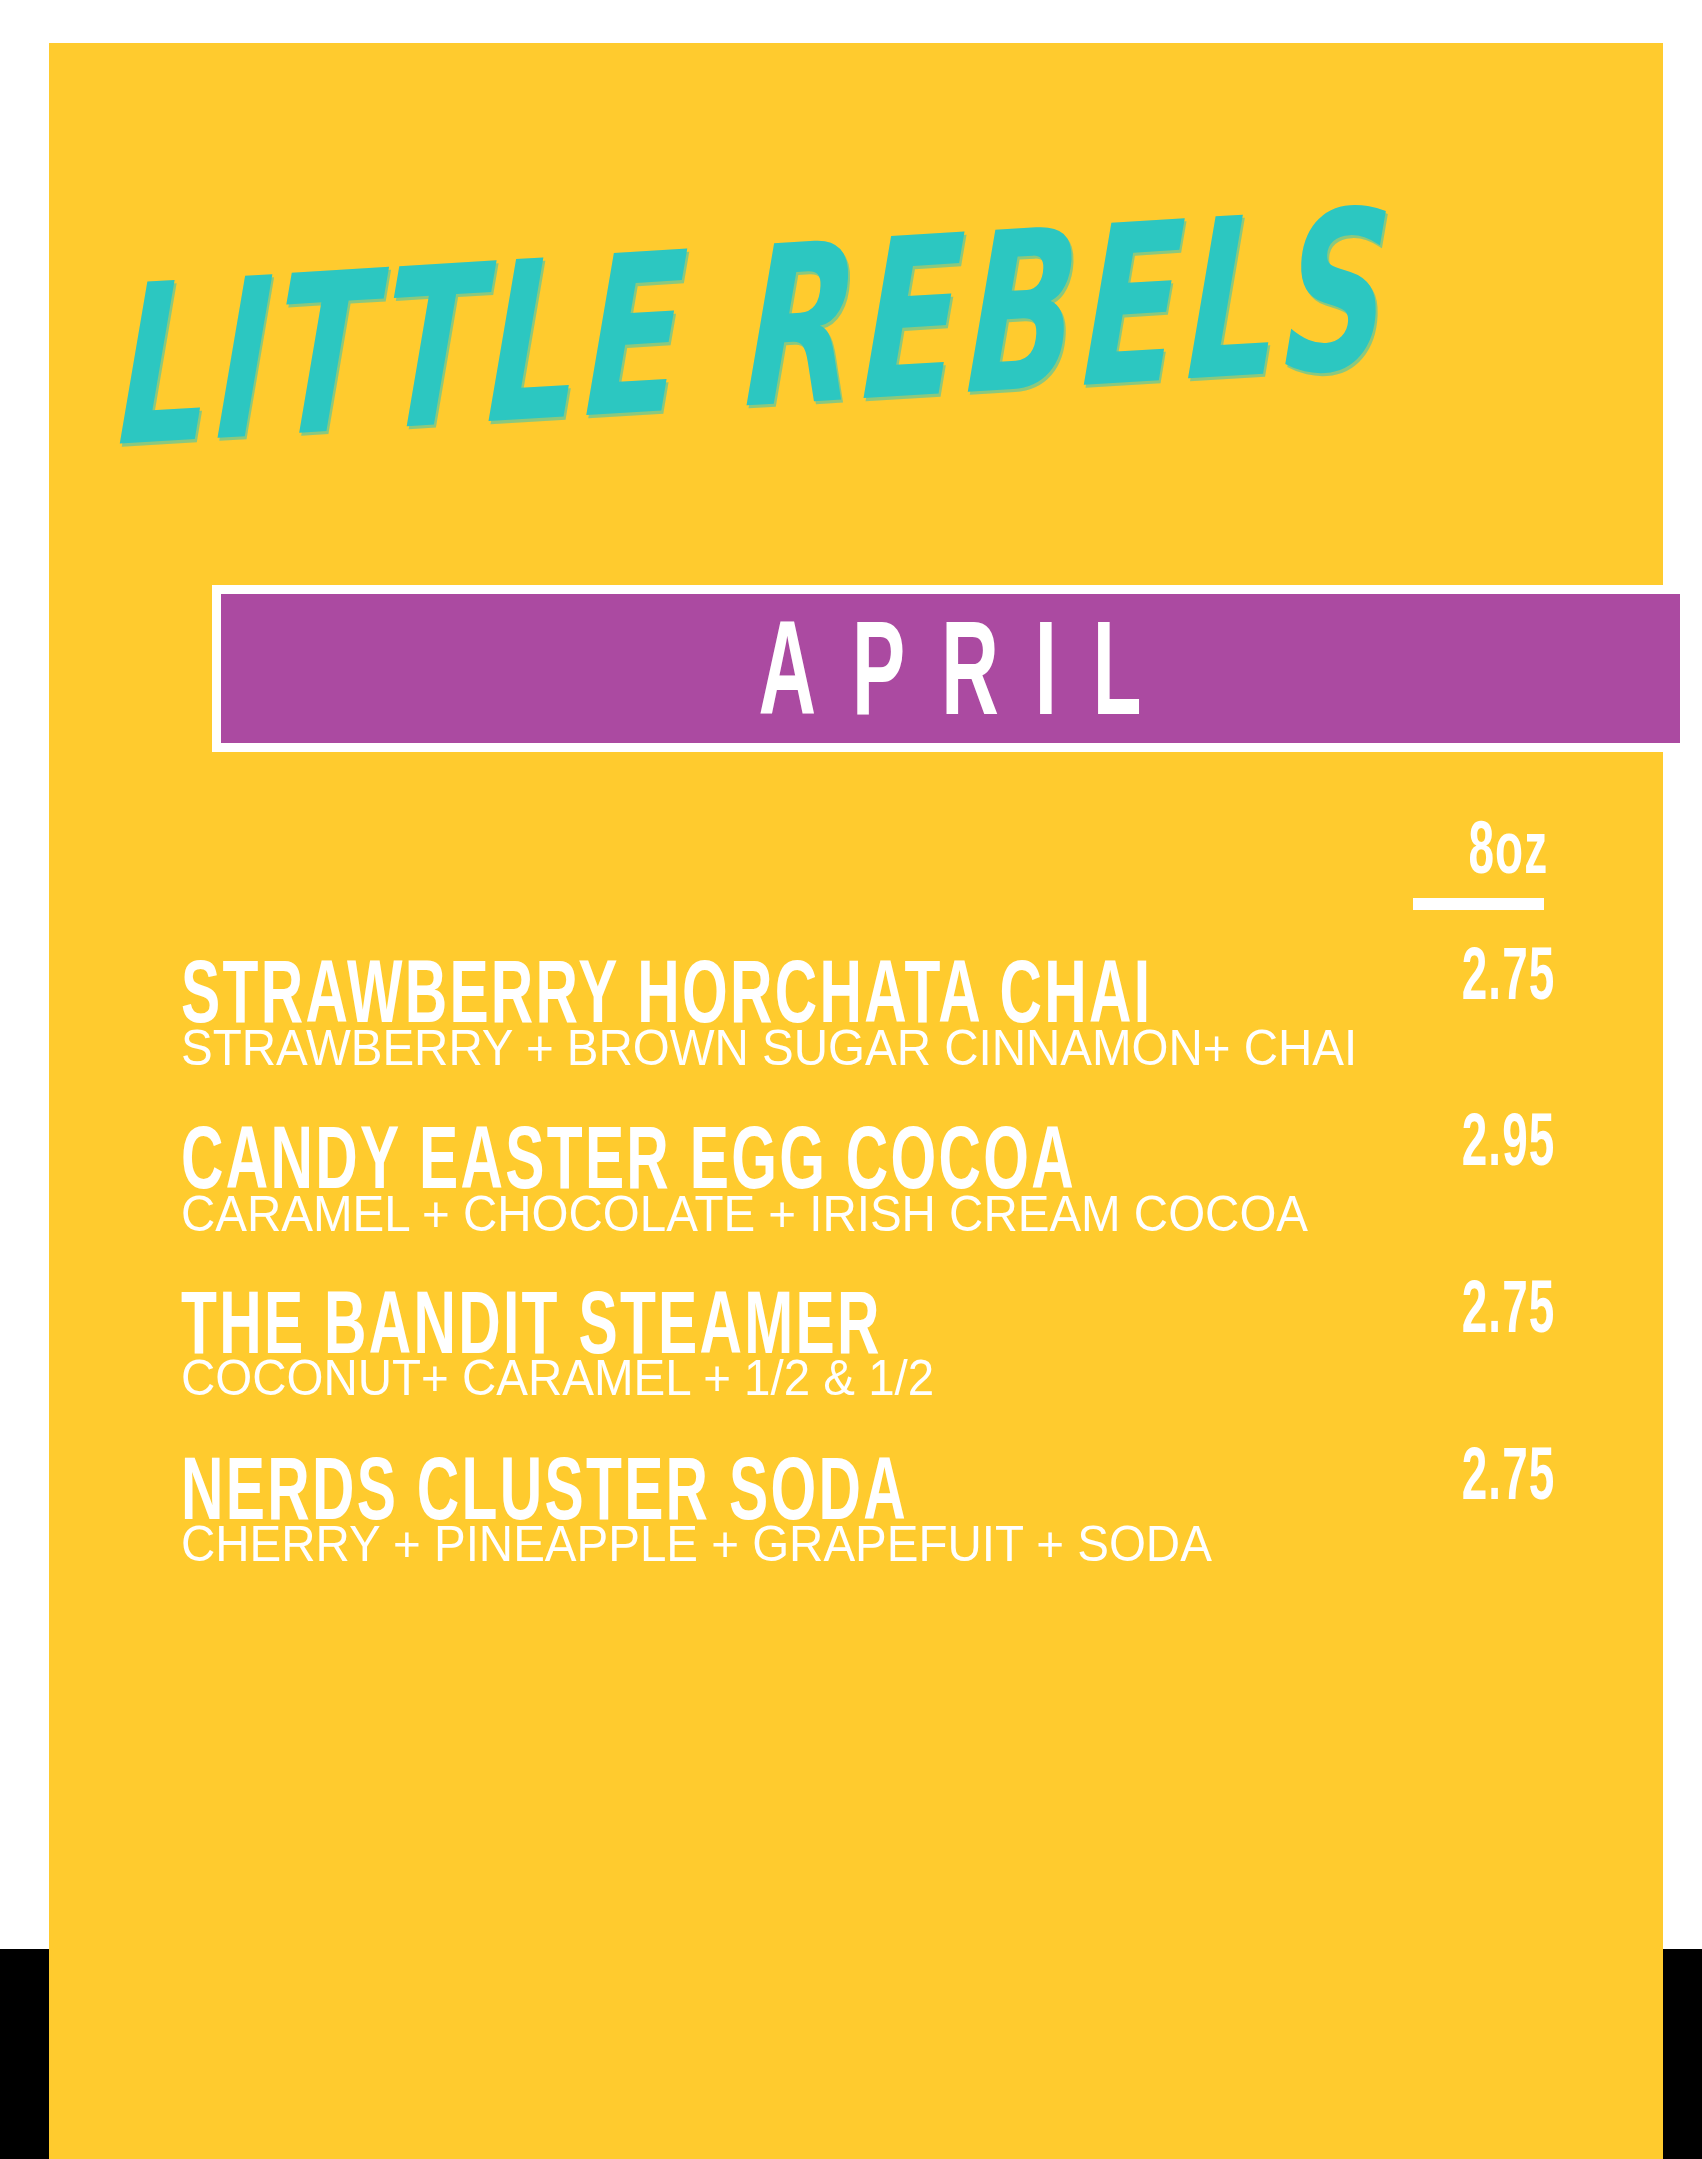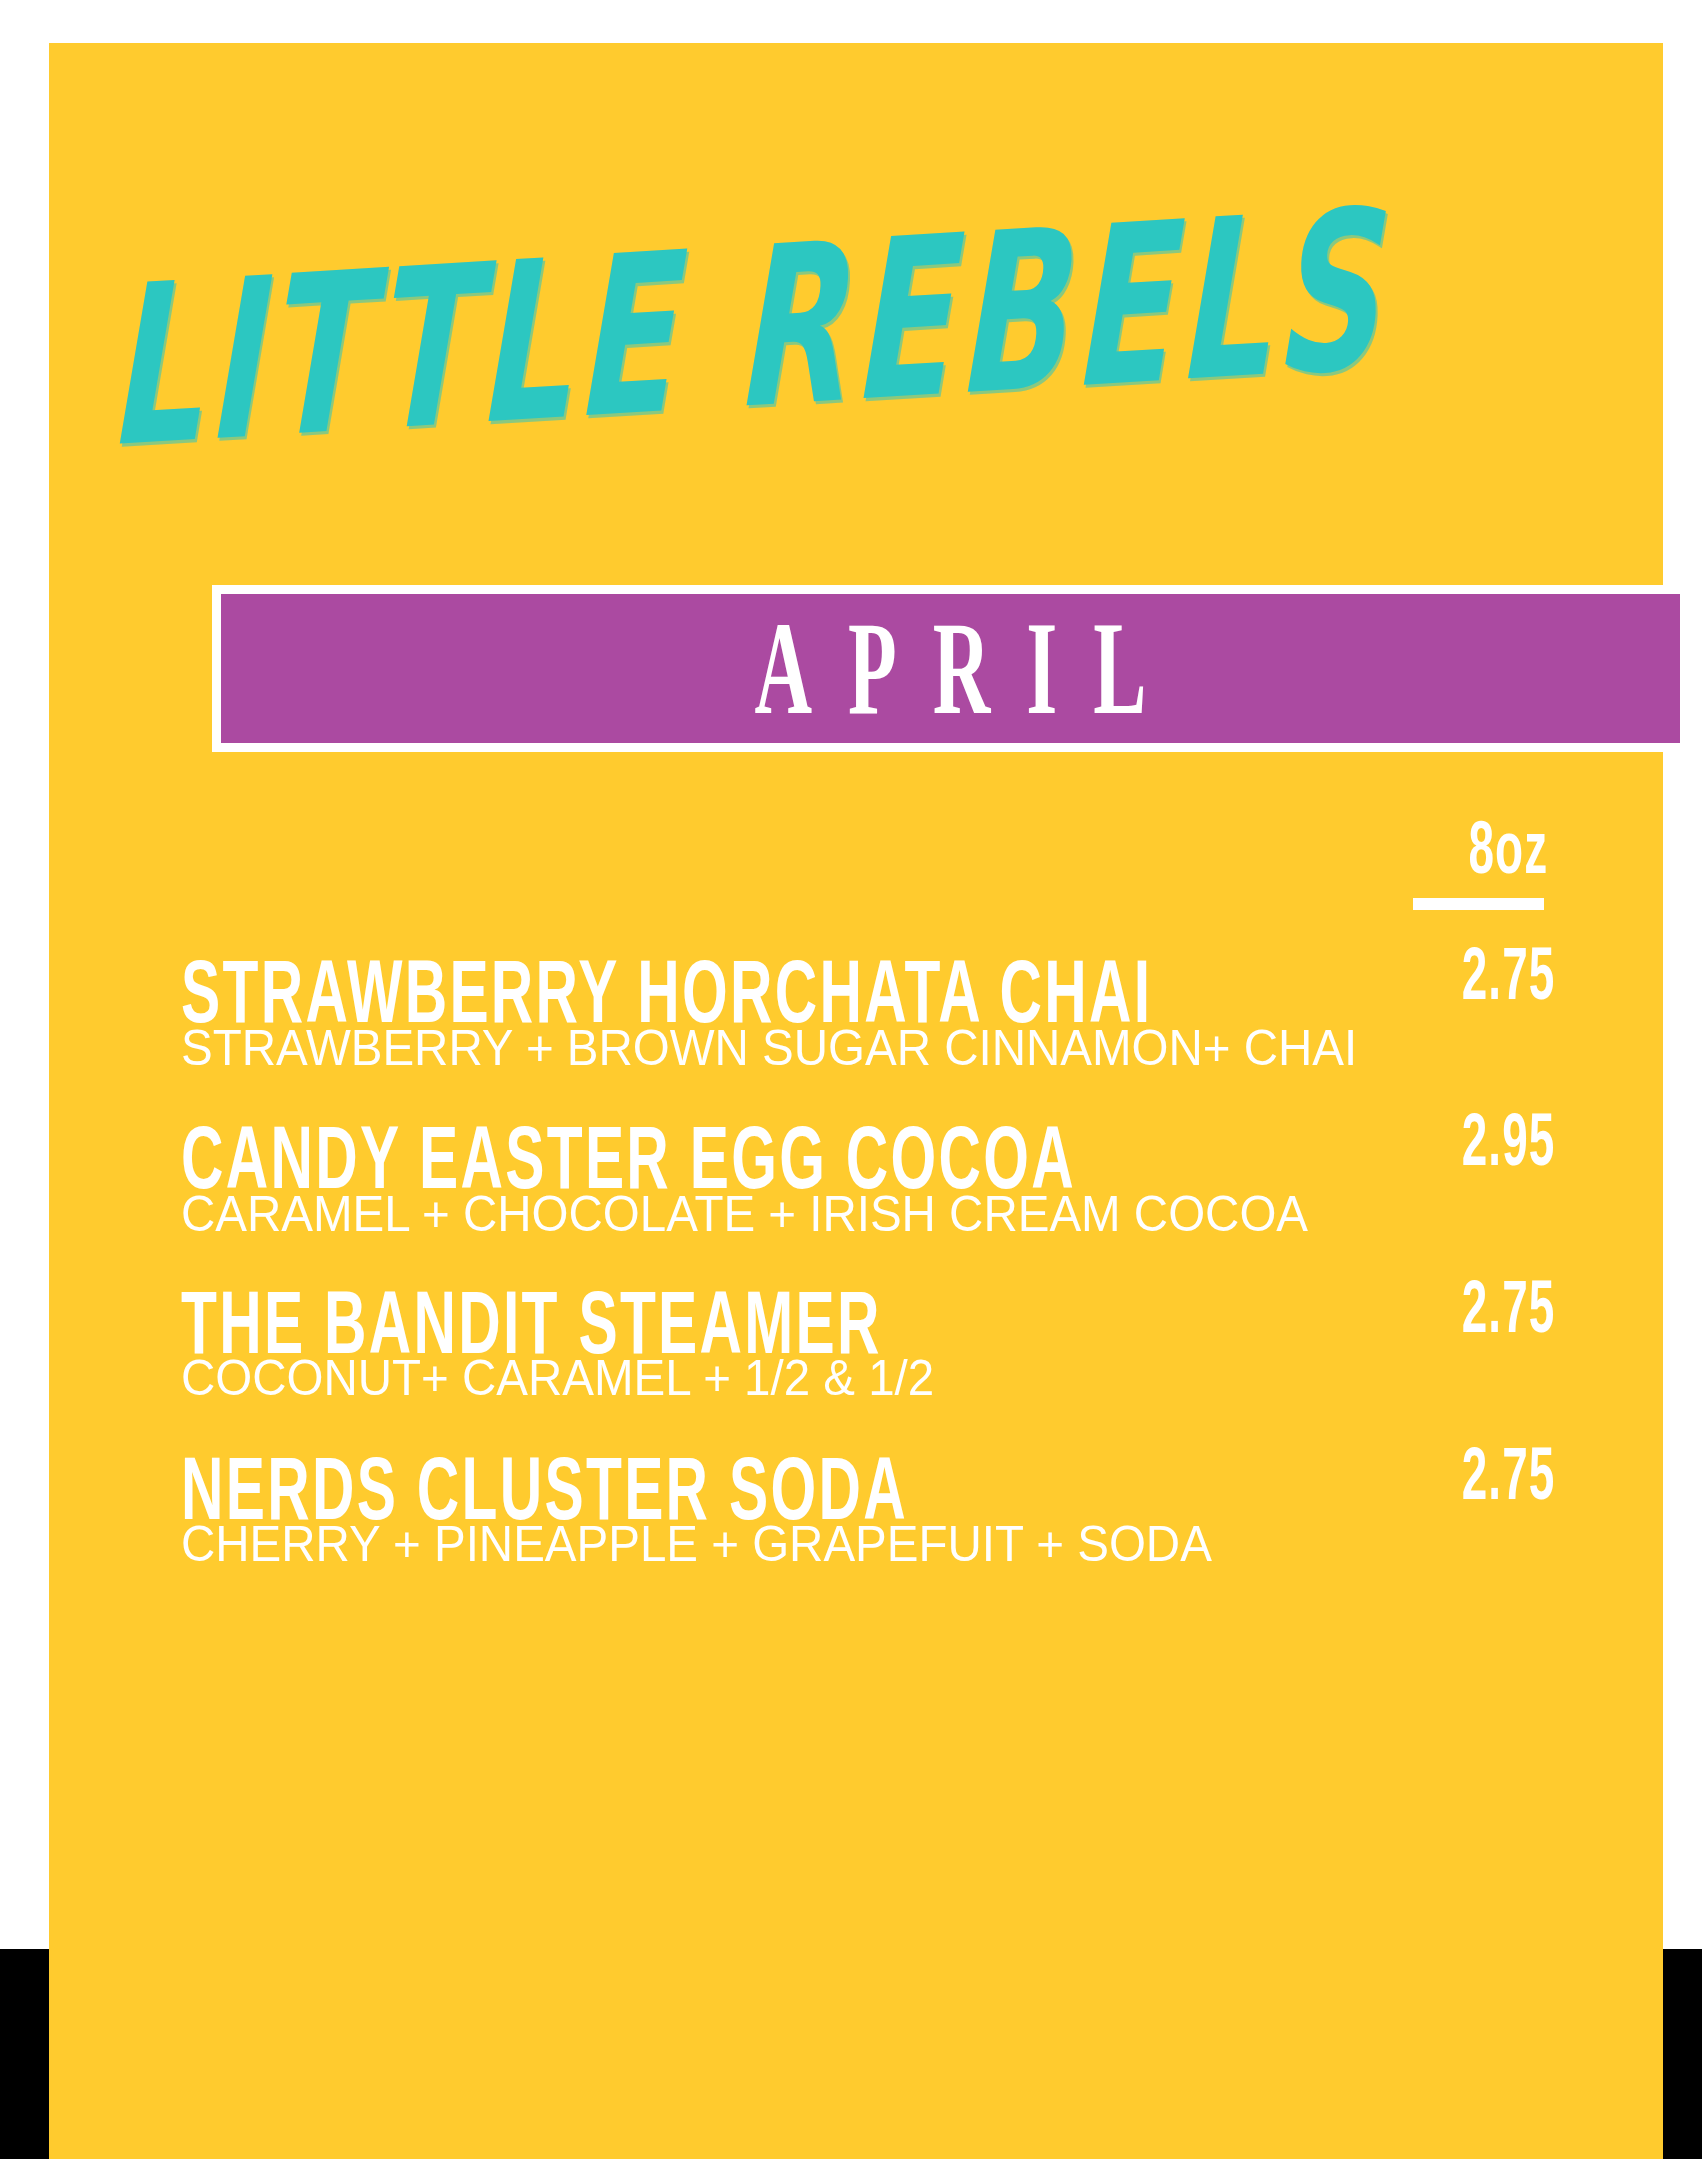--- a/index.html
+++ b/index.html
@@ -24,21 +24,20 @@
     font-size:186px; line-height:1; letter-spacing:7px;
     color:#2CC7C1; white-space:nowrap;
     transform: rotate(-3.5deg) skewX(-6deg) scale(0.78,1.18);
     transform-origin:0 50%;
     text-shadow: 2.7px 2.7px 0 rgba(44,199,193,0.55);
   }
   
   .banner{
     position:absolute; left:163px; top:542px; width:1477px; height:167px;
     background:#ffffff;
-    font-family:Liberation Serif, serif;
   }
   .banner-inner{
     position:absolute; left:8.9px; top:8.9px; right:8.9px; bottom:8.9px;
     background:#AB4AA1;
     display:flex; align-items:center; justify-content:center;
   }
   .banner-text{
     display:inline-block;
     font-weight:bold; font-size:133px; line-height:1;
     color:#ffffff; letter-spacing:0.45em; text-indent:0.45em;

